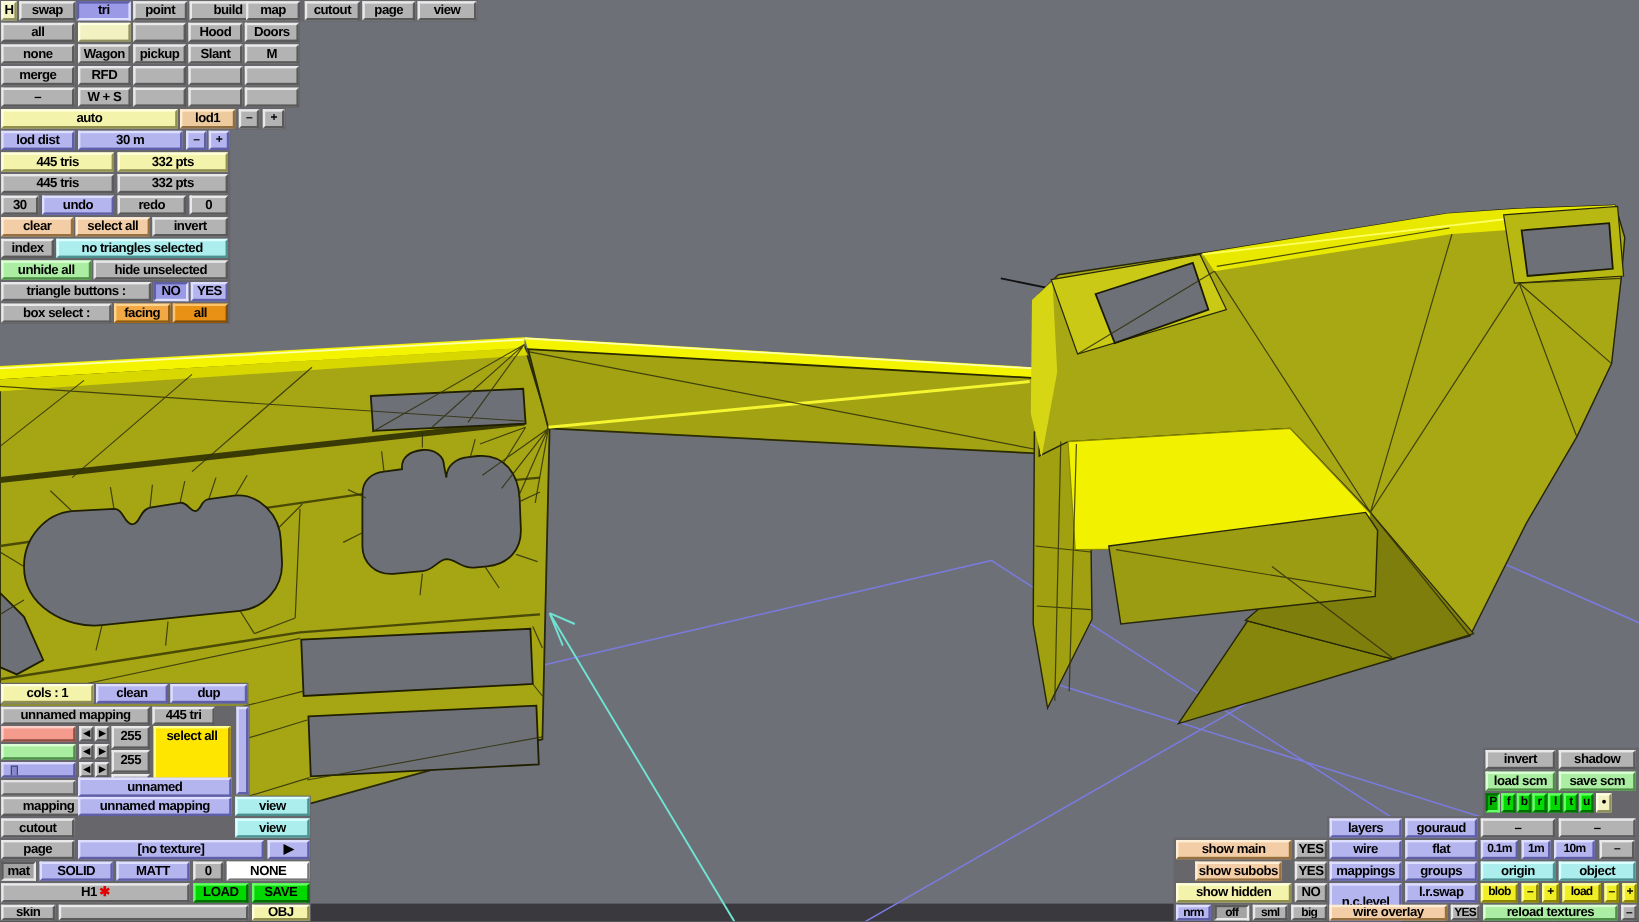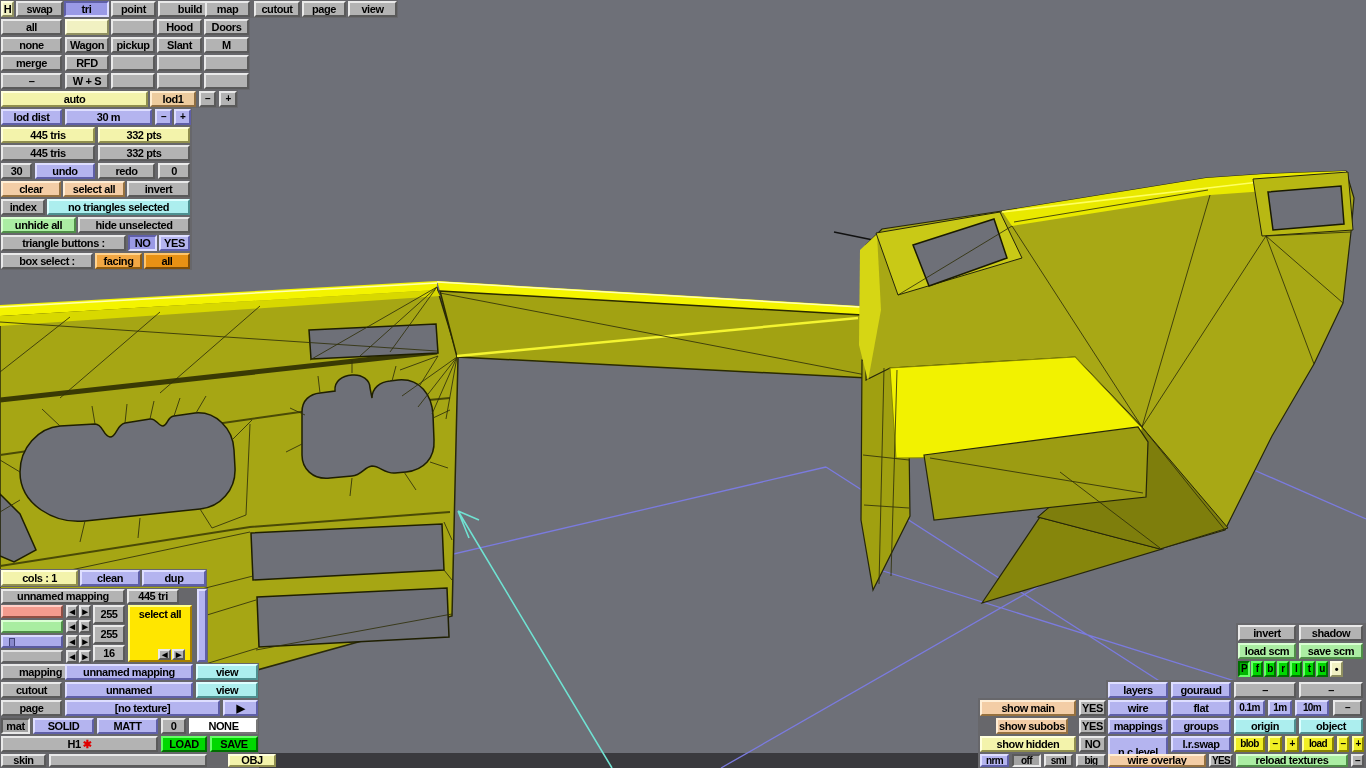--- a/index.html
+++ b/index.html
@@ -222,39 +222,39 @@
 <div class="b sw" style="left:128px;top:605px;width:64px;height:57px;align-items:flex-start;justify-content:center">
   <span style="margin-top:2px">select all</span>
 </div>
 <div class="b g s" style="left:158px;top:649px;width:13px;height:11px">◄</div>
 <div class="b g s" style="left:172px;top:649px;width:13px;height:11px">►</div>
 
 <div class="b g" style="left:1px;top:664px;width:79px;height:16px">mapping</div>
 <div class="b lv" style="left:65px;top:664px;width:128px;height:16px">unnamed mapping</div>
 <div class="b cy" style="left:196px;top:664px;width:62px;height:16px">view</div>
 <div class="b g" style="left:1px;top:682px;width:61px;height:16px">cutout</div>
-<div class="b lv" style="left:65px;top:682px;width:128px;height:16px">unnamed</div>
+<div class="b lv" style="left:65px;top:648px;width:128px;height:16px">unnamed</div>
 <div class="b cy" style="left:196px;top:682px;width:62px;height:16px">view</div>
 <div class="b g" style="left:1px;top:700px;width:61px;height:16px">page</div>
 <div class="b lv" style="left:65px;top:700px;width:155px;height:16px">[no texture]</div>
 <div class="b lv" style="left:223px;top:700px;width:35px;height:16px">▶</div>
 <div class="b gp" style="left:1px;top:718px;width:29px;height:16px">mat</div>
 <div class="b lv" style="left:33px;top:718px;width:61px;height:16px">SOLID</div>
 <div class="b lv" style="left:97px;top:718px;width:61px;height:16px">MATT</div>
 <div class="b g" style="left:161px;top:718px;width:25px;height:16px">0</div>
 <div class="b wh" style="left:189px;top:718px;width:69px;height:16px">NONE</div>
 <div class="b g" style="left:1px;top:736px;width:157px;height:16px">
   <span>H1</span>
       <span class="red">✱</span>
 </div>
 <div class="b bg2" style="left:161px;top:736px;width:46px;height:16px">LOAD</div>
 <div class="b bg2" style="left:210px;top:736px;width:48px;height:16px">SAVE</div>
 <div class="b g" style="left:1px;top:754px;width:45px;height:13px">skin</div>
 <div class="b g" style="left:49px;top:754px;width:158px;height:13px"></div>
-<div class="b yl" style="left:228px;top:754px;width:48px;height:13px">OBJ</div>
+<div class="b yl" style="left:210px;top:754px;width:48px;height:13px">OBJ</div>
 
 <div class="b g" style="left:1238px;top:625px;width:58px;height:16px">invert</div>
 <div class="b g" style="left:1299px;top:625px;width:64px;height:16px">shadow</div>
 <div class="b gr" style="left:1238px;top:643px;width:58px;height:16px">load scm</div>
 <div class="b gr" style="left:1299px;top:643px;width:64px;height:16px">save scm</div>
 <div class="b bgp s" style="left:1238px;top:661px;width:12px;height:16px">P</div>
 <div class="b bg2 s" style="left:1251px;top:661px;width:12px;height:16px">f</div>
 <div class="b bg2 s" style="left:1264px;top:661px;width:12px;height:16px">b</div>
 <div class="b bg2 s" style="left:1277px;top:661px;width:12px;height:16px">r</div>
 <div class="b bg2 s" style="left:1290px;top:661px;width:12px;height:16px">l</div>

